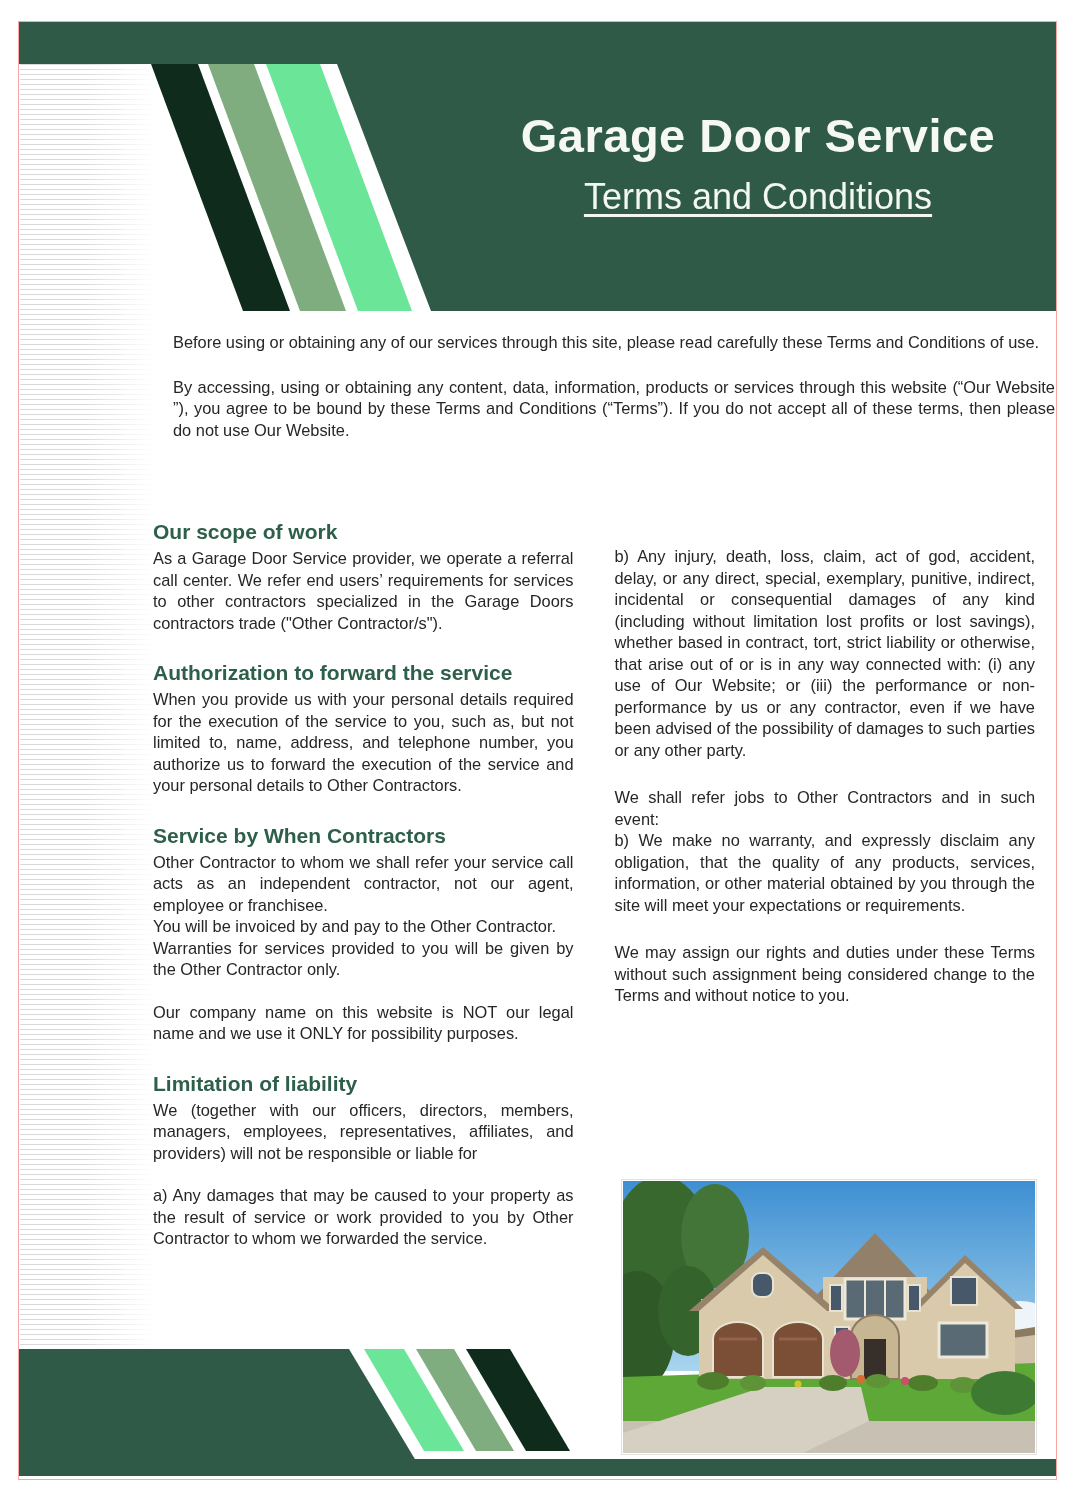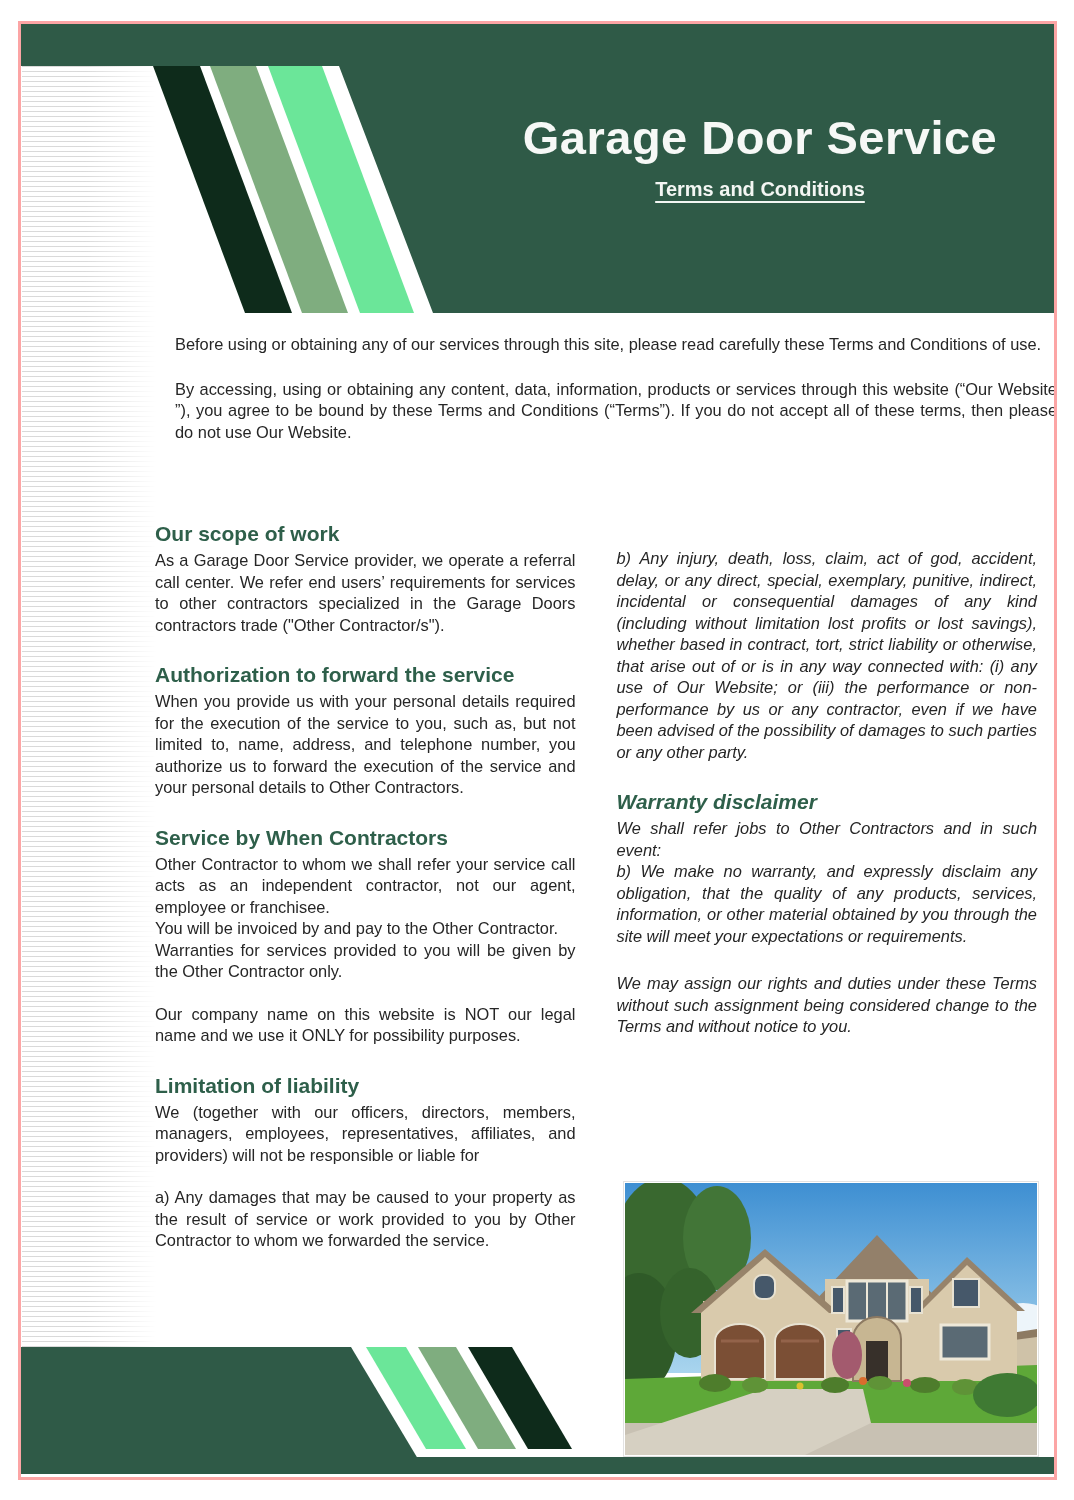--- a/index.html
+++ b/index.html
@@ -10,54 +10,54 @@
     --heading_green:#2e5f4a;
     --body_text:#262626;
   }
   html,body{margin:0;padding:0;background:#ffffff;}
   .canvas{
     position:relative;width:1074px;height:1500px;background:#ffffff;overflow:hidden;
     font-family:"Liberation Sans","DejaVu Sans",sans-serif;
   }
   .page{
     position:absolute;left:18px;top:21px;width:1039px;height:1459px;
-    background:#ffffff;border:3px solid #fca5a5;box-sizing:border-box;overflow:hidden;
+    background:#ffffff;border:1px solid #fca5a5;box-sizing:border-box;overflow:hidden;
   }
   
   .pinstripes{
     position:absolute;left:1px;top:42px;width:140px;height:1290px;z-index:1;
     background:
       linear-gradient(to right, rgba(255,255,255,0) 0%, rgba(255,255,255,0) 45%, #ffffff 96%),
       repeating-linear-gradient(to bottom, rgba(120,120,120,0.28) 0px, rgba(120,120,120,0.28) 1px, rgba(255,255,255,0) 1px, rgba(255,255,255,0) 5px);
   }
   .header{position:absolute;left:0;top:0;width:1039px;height:289px;z-index:2;}
   .header svg{display:block;}
   .title-block{
     position:absolute;left:439px;top:88px;width:600px;text-align:center;z-index:3;
   }
   .doc-title{
     color:#f6f8f6;font-size:47px;font-weight:bold;letter-spacing:0.5px;line-height:1.1;
     margin:0;
   }
   .doc-subtitle{
-    color:#f3f6f3;font-size:20px;font-weight:bold;margin:14px 0 0 0;
+    color:#f3f6f3;font-size:36px;font-weight:normal;margin:14px 0 0 0;
     text-decoration:underline;text-underline-offset:5px;
   }
   .content{position:absolute;left:0;top:0;width:1039px;z-index:3;}
   .intro{
     position:absolute;left:134px;top:310px;width:882px;
     color:var(--body_text);font-size:16.4px;line-height:21.5px;text-align:justify;margin-left:20px;
   }
   .intro p{margin:0 0 23px 0;}
   .columns{
     position:absolute;left:134px;top:497px;width:882px;
     display:flex;gap:41px;
   }
   .col{width:428px;color:var(--body_text);font-size:16.4px;line-height:21.5px;text-align:justify;}
-  .col-right{padding-top:27px;box-sizing:border-box;font-style:italic;}
+  .col-right{padding-top:27px;box-sizing:border-box;}
   .col section{margin:0 0 26px 0;}
   .col h3{
     color:var(--heading_green);font-size:21px;line-height:25px;margin:0 0 4px 0;font-weight:bold;
     text-align:left;
   }
   .col p{margin:0;}
   .col p.gap{margin-top:21px;}
   .photo{
     position:absolute;left:602px;top:1157px;width:416px;height:276px;z-index:3;
     background:#ffffff;border:1px solid #e2e2e2;box-sizing:border-box;padding:1px;
@@ -114,21 +114,20 @@
               <h3>Limitation of liability</h3>
               <p>We (together with our officers, directors, members, managers, employees, representatives, affiliates, and providers) will not be responsible or liable for</p>
               <p class="gap">a) Any damages that may be caused to your property as the result of service or work provided to you by Other Contractor to whom we forwarded the service.</p>
             </section>
           </div>
         <div class="col col-right" id="col-right">
             <section>
               <p>b) Any injury, death, loss, claim, act of god, accident, delay, or any direct, special, exemplary, punitive, indirect, incidental or consequential damages of any kind (including without limitation lost profits or lost savings), whether based in contract, tort, strict liability or otherwise, that arise out of or is in any way connected with: (i) any use of Our Website; or (iii) the performance or non-performance by us or any contractor, even if we have been advised of the possibility of damages to such parties or any other party.</p>
             </section>
             <section>
-              <h3>Warranty disclaimer</h3>
               <p>We shall refer jobs to Other Contractors and in such event:</p>
               <p>b) We make no warranty, and expressly disclaim any obligation, that the quality of any products, services, information, or other material obtained by you through the site will meet your expectations or requirements.</p>
             </section>
             <section>
               <p>We may assign our rights and duties under these Terms without such assignment being considered change to the Terms and without notice to you.</p>
             </section>
           </div>
       </div>
     </div>
 

